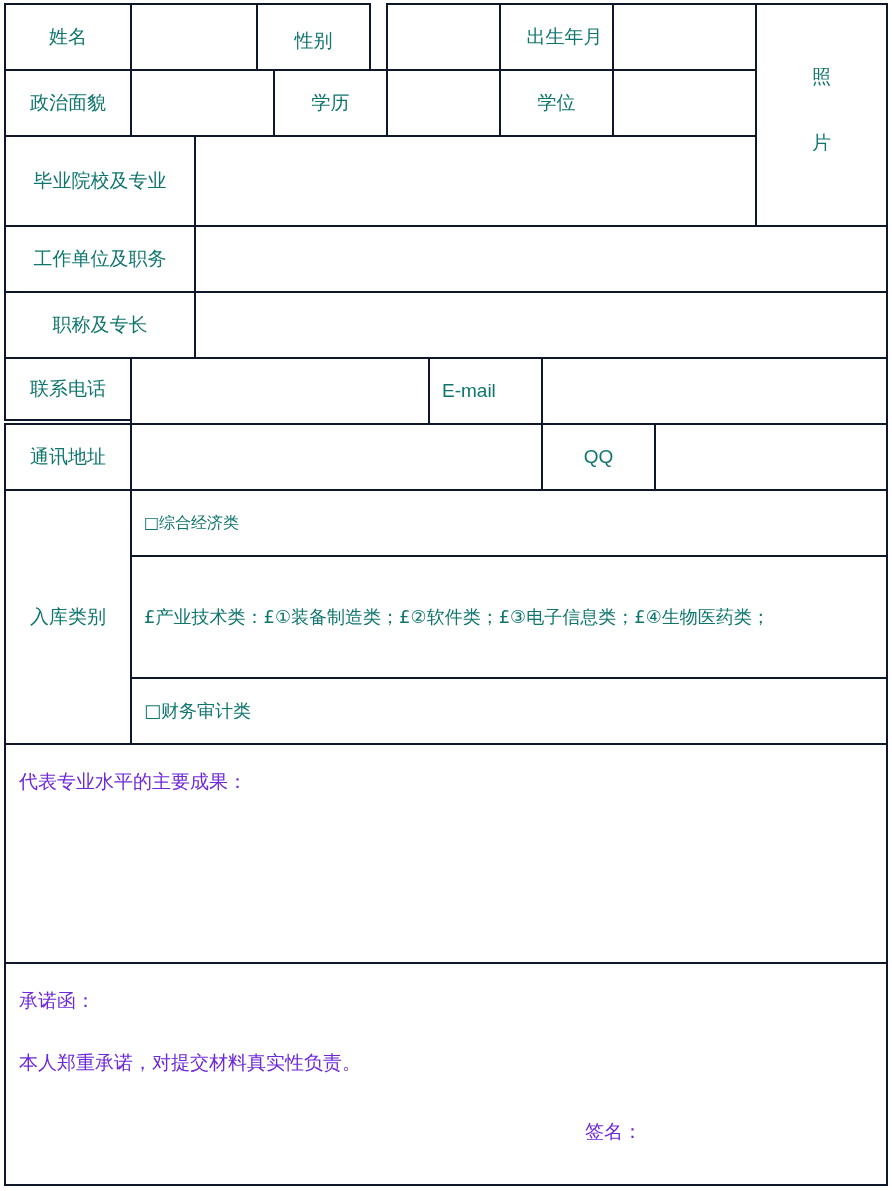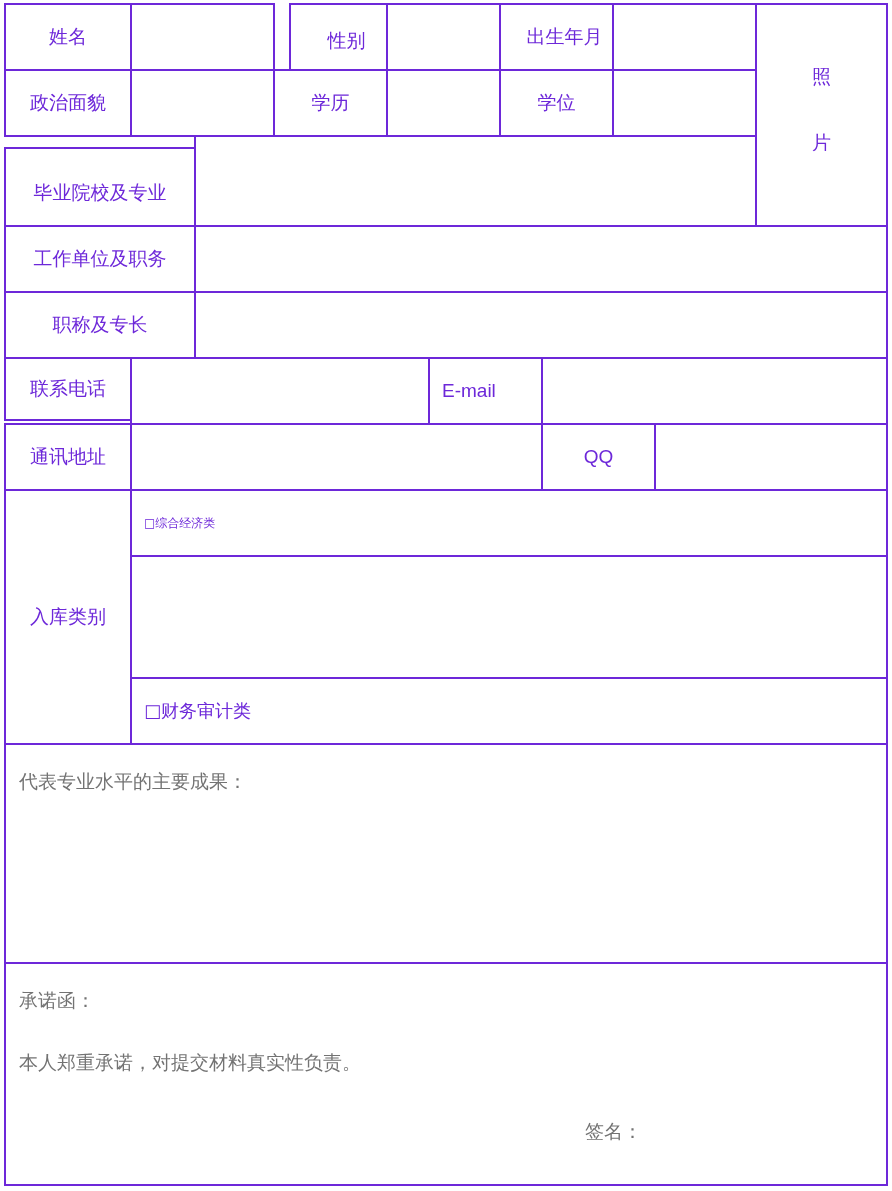--- a/index.html
+++ b/index.html
@@ -1,71 +1,72 @@
 <!DOCTYPE html>
 <html><head>
 <meta charset="utf-8">
 <style>
   html, body { margin:0; padding:0; background:#ffffff; }
   body { width:892px; height:1191px; position:relative; overflow:hidden;
          font-family:"DejaVu Sans", "Liberation Sans", sans-serif; color:#8a8a8a; }
-  .cell { position:absolute; box-sizing:border-box; border:2px solid #6d28d9; margin:-1px 0 0 -1px;
-          display:flex; align-items:center; justify-content:center; font-size:19px; color:#6d28d9; background:#fff; }
+  .cell { position:absolute; box-sizing:border-box; border:2px solid #0f172a; margin:-1px 0 0 -1px;
+          display:flex; align-items:center; justify-content:center; font-size:19px; color:#0f766e; background:#fff; }
   .left { justify-content:flex-start; padding-left:12px; }
   .latin { font-family:"Liberation Sans", sans-serif; font-size:19px; }
   .photo { flex-direction:column; justify-content:center; gap:40px; padding-bottom:10px; }
   .cat-line { line-height:56px; font-size:18px; white-space:nowrap; }
-  .block-text { position:absolute; font-size:19px; color:#737373; white-space:nowrap; }
+  .block-text { position:absolute; font-size:19px; color:#6d28d9; white-space:nowrap; }
 </style>
 </head>
 <body>
 
 <div>
 
   <div class="cell" style="left:5px;top:4px;width:128px;height:68px;">姓名</div>
   <div class="cell" style="left:131px;top:4px;width:145px;height:68px;"></div>
-  <div class="cell" style="left:290px;top:4px;width:115px;height:76px;">性别</div>
+  <div class="cell" style="left:257px;top:4px;width:115px;height:76px;">性别</div>
   <div class="cell" style="left:387px;top:4px;width:115px;height:68px;"></div>
   <div class="cell" style="left:500px;top:4px;width:115px;height:68px;padding-left:16px;">出生年月</div>
   <div class="cell" style="left:613px;top:4px;width:145px;height:68px;"></div>
 
   <div class="cell photo" style="left:756px;top:4px;width:133px;height:224px;">
     <span>照</span>
     <span>片</span>
   </div>
 
   <div class="cell" style="left:5px;top:70px;width:128px;height:68px;">政治面貌</div>
   <div class="cell" style="left:131px;top:70px;width:145px;height:68px;"></div>
   <div class="cell" style="left:274px;top:70px;width:115px;height:68px;">学历</div>
   <div class="cell" style="left:387px;top:70px;width:115px;height:68px;"></div>
   <div class="cell" style="left:500px;top:70px;width:115px;height:68px;">学位</div>
   <div class="cell" style="left:613px;top:70px;width:145px;height:68px;"></div>
 
-  <div class="cell" style="left:5px;top:148px;width:192px;height:92px;">毕业院校及专业</div>
+  <div class="cell" style="left:5px;top:136px;width:192px;height:92px;">毕业院校及专业</div>
   <div class="cell" style="left:195px;top:136px;width:563px;height:92px;"></div>
 
   <div class="cell" style="left:5px;top:226px;width:192px;height:68px;">工作单位及职务</div>
   <div class="cell" style="left:195px;top:226px;width:694px;height:68px;"></div>
 
   <div class="cell" style="left:5px;top:292px;width:192px;height:68px;">职称及专长</div>
   <div class="cell" style="left:195px;top:292px;width:694px;height:68px;"></div>
 
   <div class="cell" style="left:5px;top:358px;width:128px;height:64px;">联系电话</div>
   <div class="cell" style="left:131px;top:358px;width:300px;height:68px;"></div>
   <div class="cell left latin" style="left:429px;top:358px;width:115px;height:68px;">E-mail</div>
   <div class="cell" style="left:542px;top:358px;width:347px;height:68px;"></div>
 
   <div class="cell" style="left:5px;top:424px;width:128px;height:68px;">通讯地址</div>
   <div class="cell" style="left:131px;top:424px;width:413px;height:68px;"></div>
   <div class="cell latin" style="left:542px;top:424px;width:115px;height:68px;">QQ</div>
   <div class="cell" style="left:655px;top:424px;width:234px;height:68px;"></div>
 
   <div class="cell" style="left:5px;top:490px;width:128px;height:256px;">入库类别</div>
-  <div class="cell left" style="left:131px;top:490px;width:758px;height:68px;font-size:12px;">□综合经济类</div>
+  <div class="cell left" style="left:131px;top:490px;width:758px;height:68px;font-size:16px;">□综合经济类</div>
   <div class="cell left" style="left:131px;top:556px;width:758px;height:124px;flex-direction:column;align-items:flex-start;justify-content:center;">
+    <div class="cat-line">£产业技术类：£①装备制造类；£②软件类；£③电子信息类；£④生物医药类；</div>
   </div>
   <div class="cell left" style="left:131px;top:678px;width:758px;height:68px;font-size:18px;">□财务审计类</div>
 
   <div class="cell" style="left:5px;top:744px;width:884px;height:221px;"></div>
   <div class="block-text" style="left:19px;top:769px;">代表专业水平的主要成果：</div>
 
   <div class="cell" style="left:5px;top:963px;width:884px;height:224px;"></div>
   <div class="block-text" style="left:19px;top:988px;">承诺函：</div>
   <div class="block-text" style="left:19px;top:1050px;">本人郑重承诺，对提交材料真实性负责。</div>
   <div class="block-text" style="left:585px;top:1119px;">签名：</div>

